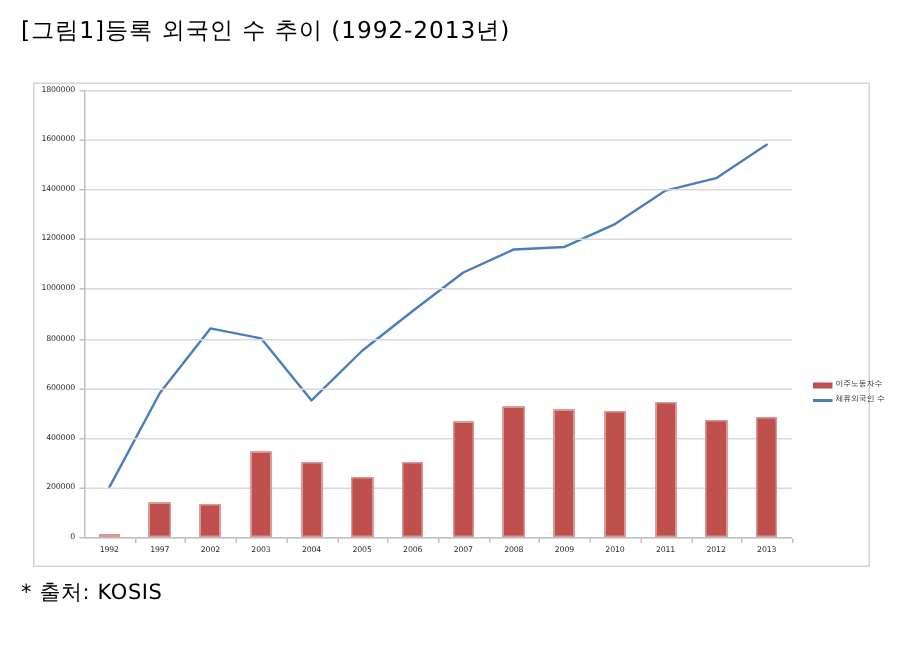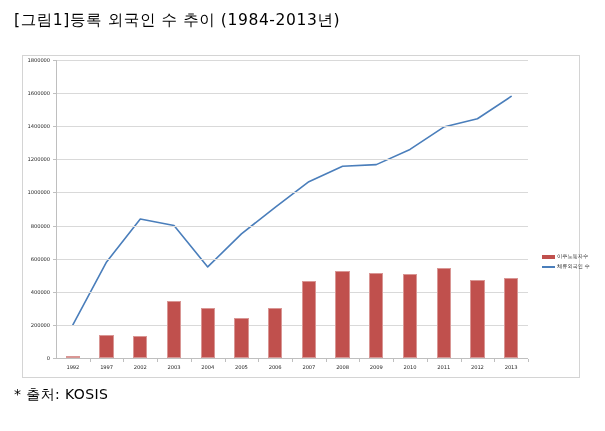--- a/index.html
+++ b/index.html
@@ -142,21 +142,21 @@
     font-size: 14px;
     color: #000000;
     font-family: "DejaVu Sans", "Liberation Sans", sans-serif;
     letter-spacing: 0.4px;
     white-space: nowrap;
   }
 </style>
 </head>
 <body>
 
-<div id="page-title">[그림1]등록 외국인 수 추이 (1984-2013년)</div>
+<div id="page-title">[그림1]등록 외국인 수 추이 (1992-2013년)</div>
 
 <div id="chart-frame">
   <div id="plot-area">
     <svg id="line-svg" width="472" height="321">
         <polyline points="16.86,266.89 50.57,203.98 84.29,160.93 118.00,167.56 151.71,208.94 185.43,175.83 219.14,149.34 252.86,123.68 286.57,108.29 320.29,106.63 354.00,91.40 387.71,69.05 421.43,60.77 455.14,38.42" fill="none" stroke="#4A7EBB" stroke-width="1.6" stroke-linejoin="round" stroke-linecap="round"></polyline>
       </svg>
   <div class="gridline" style="top: 300px;"></div>
       <div class="ytick-label" style="top: 300px; right: 478px; width: 40px;">0</div>
       <div class="ytick-mark" style="top: 300px; left: -3px;"></div>
       <div class="gridline" style="top: 266.889px;"></div>

